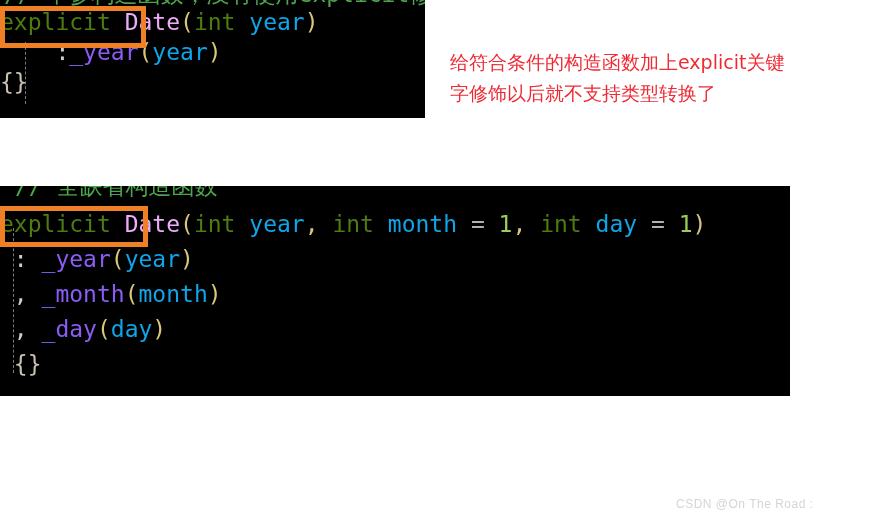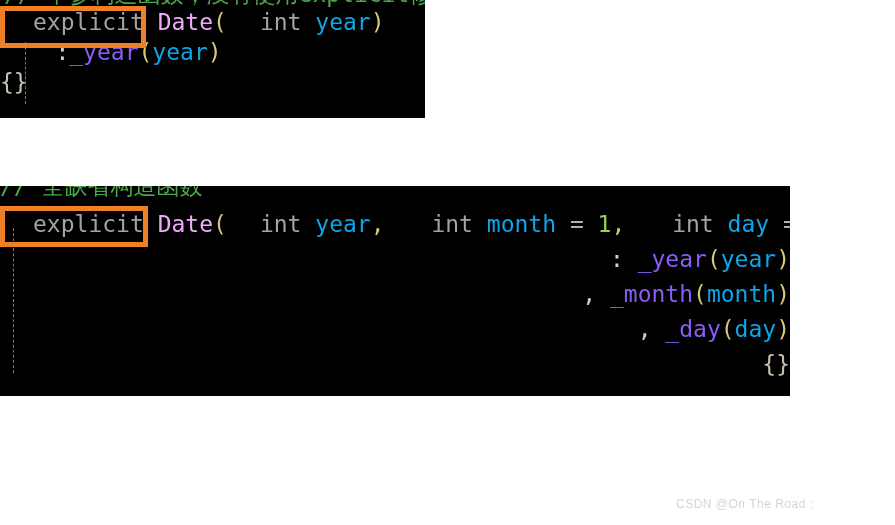--- a/index.html
+++ b/index.html
@@ -38,21 +38,21 @@
     height: 210px;
     font-size: 23px;
     line-height: 35px;
   }
 
   .code-line {
     position: relative;
     height: 1em;
   }
   #code-block-1 .code-line { line-height: 30px; height: 30px; }
-  #code-block-2 .code-line { line-height: 35px; height: 35px; text-align: right; }
+  #code-block-2 .code-line { line-height: 35px; height: 35px; }
 
   
   .comment-clip {
     position: absolute;
     left: 0;
     top: 0;
     width: 100%;
     overflow: hidden;
     color: #4ca64c;
   }
@@ -60,21 +60,21 @@
   #code-block-2 .comment-clip { height: 21px; }
   #code-block-1 .comment-clip .comment-inner {
     position: absolute;
     left: 4px;
     top: -21px;
     font-size: 23px;
     line-height: 30px;
   }
   #code-block-2 .comment-clip .comment-inner {
     position: absolute;
-    left: 0;
+    left: 15px;
     top: -17px;
     font-size: 23px;
     line-height: 35px;
   }
 
   .body-lines {
     position: absolute;
     left: 0;
     width: 100%;
   }
@@ -84,21 +84,21 @@
   
   .indent-guide {
     position: absolute;
     width: 0;
     border-left: 1px dashed #7a7a7a;
   }
   #guide-1 { left: 25px; top: 42px;  height: 62px; }
   #guide-2 { left: 13px; top: 42px;  height: 145px; }
 
   
-  .tok-kw      { color: #a3a3a3; margin-left: 33px; }   
+  .tok-kw      { color: #4d7c0f; }   
   .tok-type    { color: #f0abfc; }   
   .tok-punct   { color: #d8c87a; }   
   .tok-param   { color: #0ea5e9; }   
   .tok-member  { color: #8b5cf6; }   
   .tok-plain   { color: #cfcfcf; }
   .tok-num     { color: #9ccc5a; }
   .tok-op      { color: #b0b0b0; }
   .tok-brace   { color: #c8c0b0; }
   .tok-comment { color: #4ca64c; }
 
@@ -160,15 +160,17 @@
   </div>
 
   <div class="body-lines" id="cb2-lines"><div class="code-line"><span class="tok-kw">explicit</span><span class="tok-plain"> </span><span class="tok-type">Date</span><span class="tok-punct">(</span><span class="tok-kw">int</span><span class="tok-plain"> </span><span class="tok-param">year</span><span class="tok-punct">, </span><span class="tok-kw">int</span><span class="tok-plain"> </span><span class="tok-param">month</span><span class="tok-op"> = </span><span class="tok-num">1</span><span class="tok-punct">, </span><span class="tok-kw">int</span><span class="tok-plain"> </span><span class="tok-param">day</span><span class="tok-op"> = </span><span class="tok-num">1</span><span class="tok-punct">)</span></div><div class="code-line"><span class="tok-plain"> : </span><span class="tok-member">_year</span><span class="tok-punct">(</span><span class="tok-param">year</span><span class="tok-punct">)</span></div><div class="code-line"><span class="tok-plain"> , </span><span class="tok-member">_month</span><span class="tok-punct">(</span><span class="tok-param">month</span><span class="tok-punct">)</span></div><div class="code-line"><span class="tok-plain"> , </span><span class="tok-member">_day</span><span class="tok-punct">(</span><span class="tok-param">day</span><span class="tok-punct">)</span></div><div class="code-line"><span class="tok-brace"> {}</span></div></div>
 
   <div class="indent-guide" id="guide-2"></div>
 </div>
 
 <div class="highlight-box" id="highlight-box-2"></div>
 
 <div id="annotation">
+  <span class="ann-line">给符合条件的构造函数加上explicit关键</span>
+  <span class="ann-line">字修饰以后就不支持类型转换了</span>
 </div>
 
 <div id="watermark">CSDN @On The Road  :</div>
 
 </body></html>

